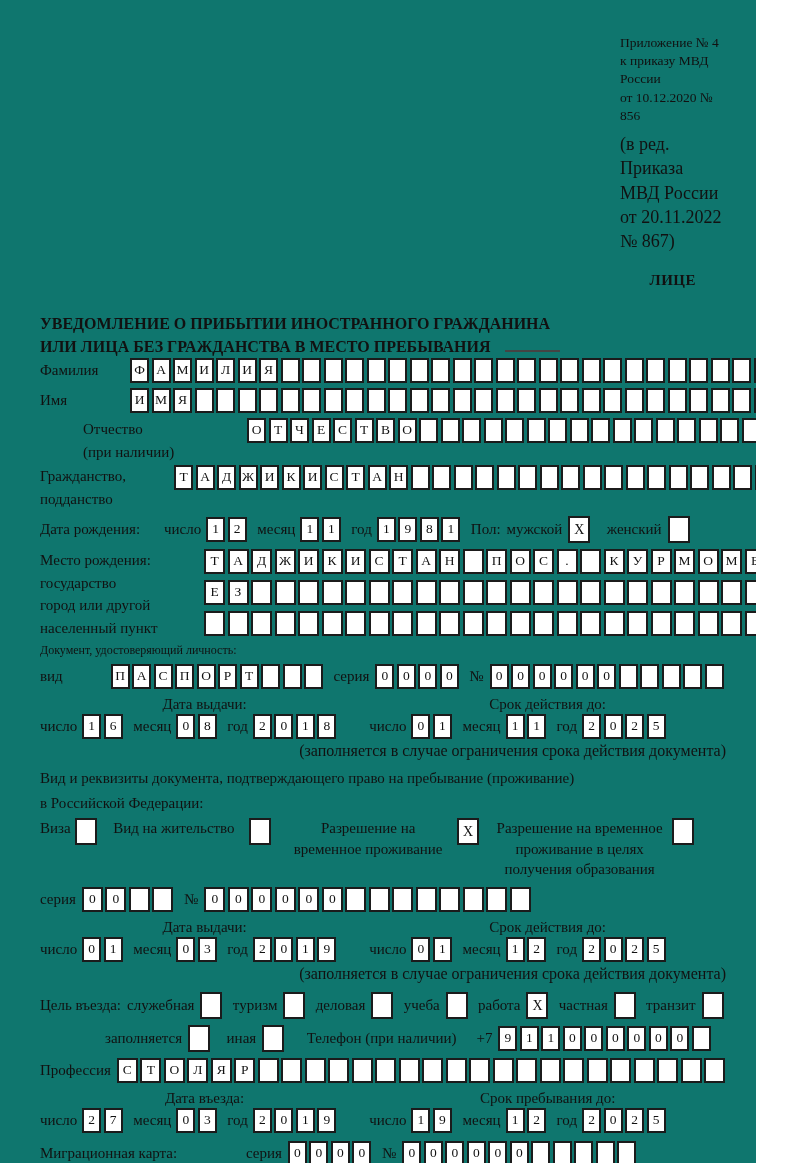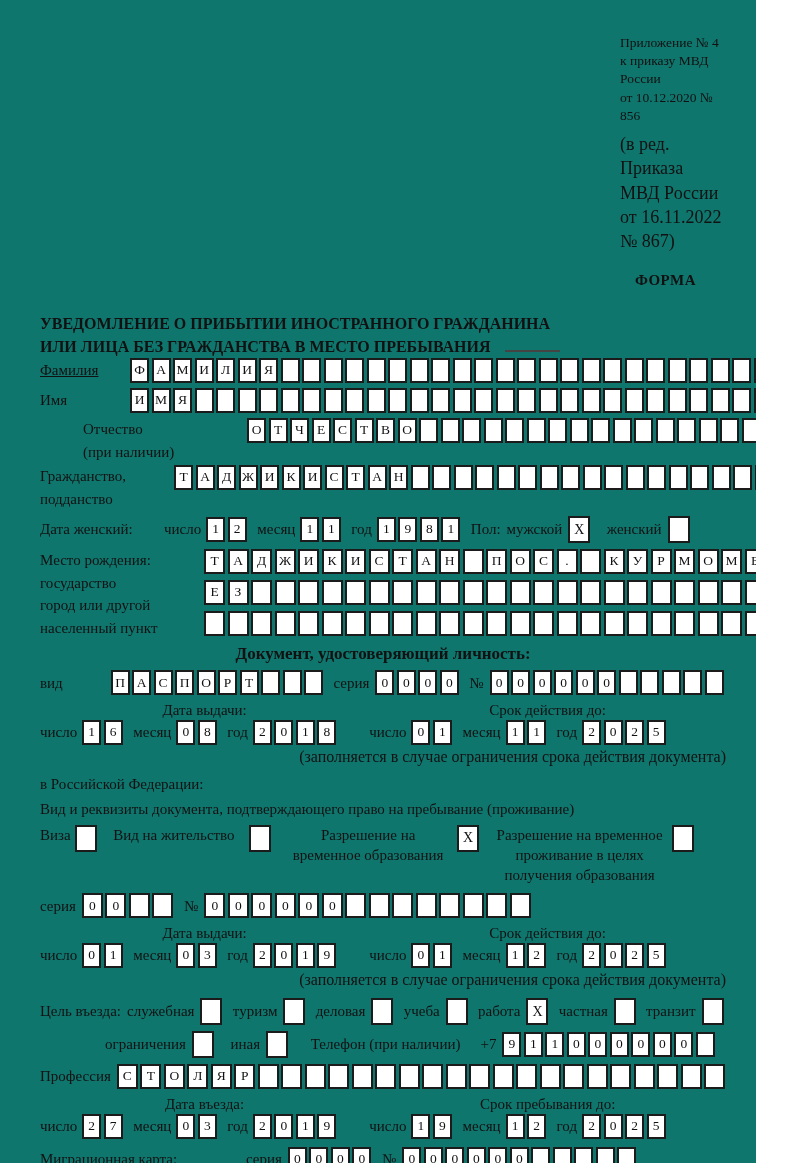--- a/index.html
+++ b/index.html
@@ -37,48 +37,48 @@
   .drow .c1{flex:0 0 48%;}
   .drow .c2{flex:1;}
   .dnote{text-align:right;font-size:16px;margin-top:2px;margin-bottom:8px;}
   .mb2{margin-bottom:2px;} .mb6{margin-bottom:6px;} .mt8{margin-top:8px;}
   .stack{display:flex;flex-direction:column;}
   .multilbl{line-height:1.5;}
   .optlbl{display:inline-block;text-align:center;line-height:1.35;}
   .opt{display:inline-flex;align-items:flex-start;}
   .opt .cb{margin-left:8px;margin-top:0;}
   .gap8{width:8px;} .gap14{width:14px;} .gap20{width:20px;}
-  .doc-heading{text-align:center;font-weight:bold;font-size:17px;margin:4px 0 6px 0;}
+  .doc-heading{font-weight:normal;font-size:12px;margin:4px 0 6px 0;}
 </style>
 </head>
 <body>
 
 <div class="page">
 
   <div class="top-right">
     <div>Приложение № 4</div>
     <div>к приказу МВД России</div>
     <div>от 10.12.2020 № 856</div>
     <div class="edition">
       <div>(в ред. Приказа МВД России</div>
-      <div>от 16.11.2022 № 867)</div>
+      <div>от 20.11.2022 № 867)</div>
     </div>
-    <div class="forma">ФОРМА</div>
+    <div class="forma">ЛИЦЕ</div>
   </div>
 
   <div class="title">
     <div>УВЕДОМЛЕНИЕ О ПРИБЫТИИ ИНОСТРАННОГО ГРАЖДАНИНА</div>
     <div>
       <span>ИЛИ ЛИЦА БЕЗ ГРАЖДАНСТВА В МЕСТО ПРЕБЫВАНИЯ</span><span class="blank-line"></span>
     </div>
   </div>
 
 
   <div class="row">
-    <span class="lbl lblcol" style="width:84px;text-decoration:underline;">Фамилия</span>
+    <span class="lbl lblcol" style="width:84px;">Фамилия</span>
     <span class="cellrow">
         <span class="cell">Ф</span>
         <span class="cell">А</span>
         <span class="cell">М</span>
         <span class="cell">И</span>
         <span class="cell">Л</span>
         <span class="cell">И</span>
         <span class="cell">Я</span>
         <span class="cell"></span>
         <span class="cell"></span>
@@ -208,21 +208,21 @@
         <span class="cell"></span>
         <span class="cell"></span>
         <span class="cell"></span>
         <span class="cell"></span>
         <span class="cell"></span>
         <span class="cell"></span>
       </span>
   </div>
 
   <div class="row mb6">
-    <span class="lbl" style="width:118px;">Дата женский:</span>
+    <span class="lbl" style="width:118px;">Дата рождения:</span>
     <span class="dg">
       <span class="lbl">число</span>
       <span class="cellrow">
           <span class="cell">1</span>
           <span class="cell">2</span>
         </span>
       <span class="lbl">месяц</span>
       <span class="cellrow">
           <span class="cell">1</span>
           <span class="cell">1</span>
@@ -415,40 +415,40 @@
       <span class="cellrow">
           <span class="cell">2</span>
           <span class="cell">0</span>
           <span class="cell">2</span>
           <span class="cell">5</span>
         </span>
     </span>
   </div>
   <div class="dnote">(заполняется в случае ограничения срока действия документа)</div>
 
+  <div class="mb6">Вид и реквизиты документа, подтверждающего право на пребывание (проживание)</div>
   <div class="mb6">в Российской Федерации:</div>
-  <div class="mb6">Вид и реквизиты документа, подтверждающего право на пребывание (проживание)</div>
 
   <div class="row topalign mb6">
     <span class="opt">
       <span class="optlbl">Виза</span>
       <span class="cellrow cb" style="margin-left:4px;">
           <span class="cell"></span>
         </span>
     </span>
     <span class="gap14"></span>
     <span class="opt">
       <span class="optlbl">Вид на жительство</span>
       <span class="cellrow cb" style="margin-left:14px;">
           <span class="cell"></span>
         </span>
     </span>
     <span class="gap14"></span>
     <span class="opt">
-      <span class="optlbl" style="width:162px;">Разрешение на временное образования</span>
+      <span class="optlbl" style="width:162px;">Разрешение на временное проживание</span>
       <span class="cellrow cb" style="margin-left:8px;">
           <span class="cell">X</span>
         </span>
     </span>
     <span class="gap14"></span>
     <span class="opt">
       <span class="optlbl" style="width:168px;">Разрешение на временное проживание в целях получения образования</span>
       <span class="cellrow cb" style="margin-left:8px;">
           <span class="cell"></span>
         </span>
@@ -561,21 +561,21 @@
         <span class="cell"></span>
       </span>
       <span class="gap8"></span>
     <span class="lbl">транзит</span>
     <span class="cellrow cb">
         <span class="cell"></span>
       </span>
   </div>
 
   <div class="row mb6" style="padding-left:65px;">
-    <span class="lbl">ограничения</span>
+    <span class="lbl">заполняется</span>
     <span class="cellrow cb">
         <span class="cell"></span>
       </span>
       <span class="gap14"></span>
     <span class="lbl">иная</span>
     <span class="cellrow cb">
         <span class="cell"></span>
       </span>
       <span class="gap20"></span>
     <span class="lbl">Телефон (при наличии)</span>

